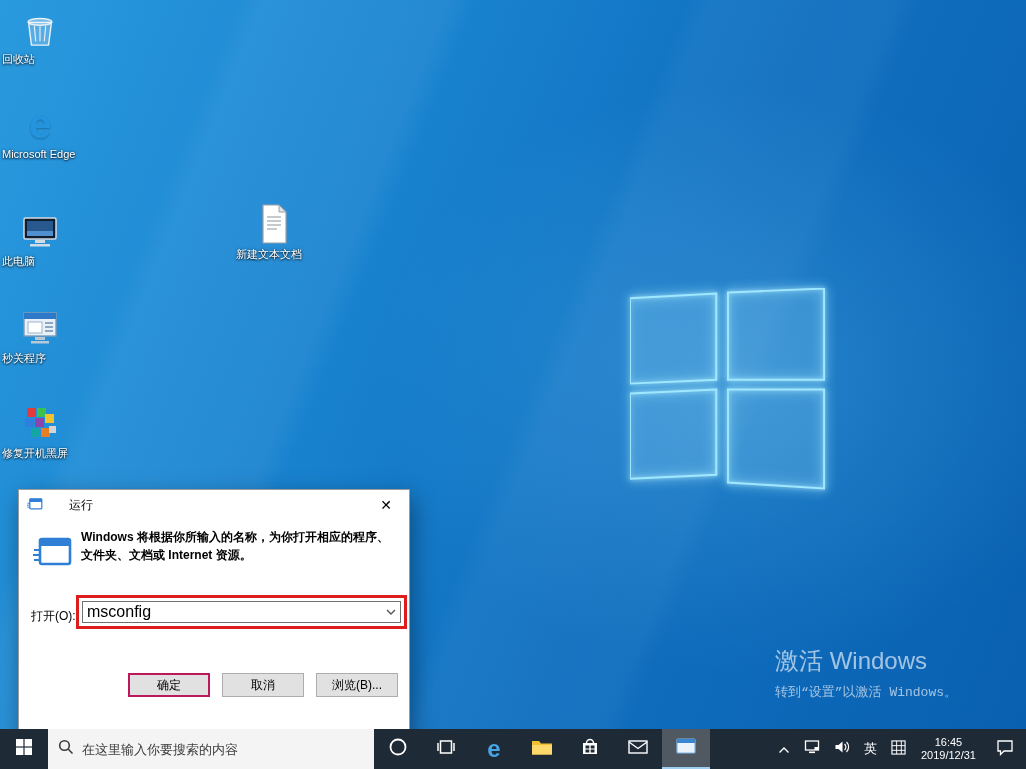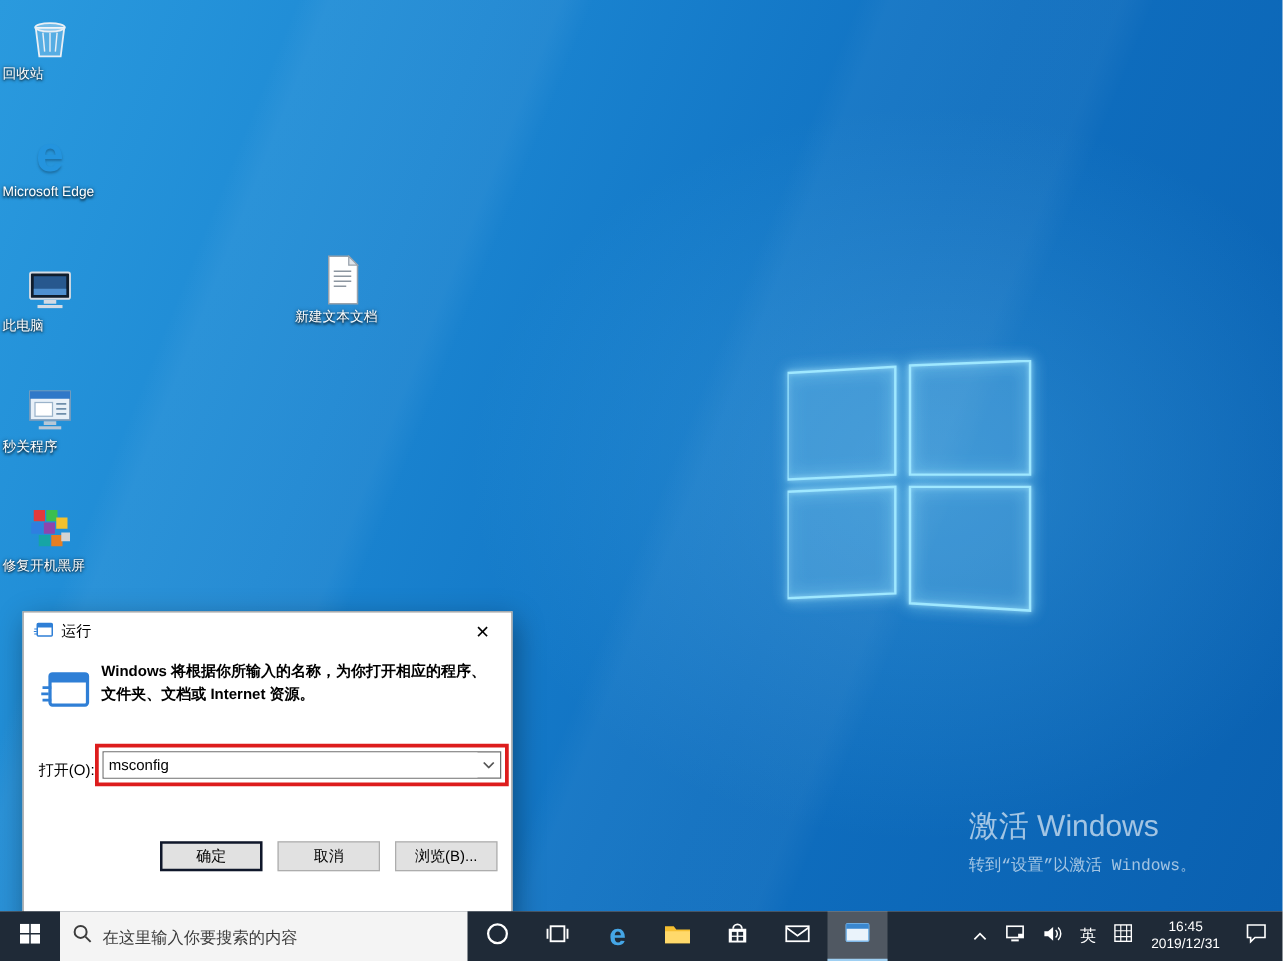--- a/index.html
+++ b/index.html
@@ -28,38 +28,38 @@
     text-shadow:0 1px 2px rgba(0,0,0,.25); }
 
   .activation { position:absolute; left:775px; top:645px; color:rgba(255,255,255,.62); }
   .activation .t1 { font-size:24px; font-weight:300; }
   .activation .t2 { font-size:13px; margin-top:6px;font-family:Liberation Mono, monospace; }
 
   
   .run-dialog { position:absolute; left:18px; top:489px; width:392px; height:255px;
     background:#ffffff; border:1px solid #9b9b9b; box-shadow:3px 8px 22px rgba(0,0,0,.38);
     font-size:12px; color:#000; }
-  .rd-titlebar { height:30px; display:flex; align-items:center; padding-left:8px; }
+  .rd-titlebar { height:30px; display:flex; align-items:center; padding-left:8px;gap:20px; }
   .rd-title { margin-left:6px; font-size:12px; }
   .rd-close { position:absolute; right:0; top:0; width:46px; height:30px; border:none;
     background:transparent; font-size:14px; line-height:30px; cursor:default; color:#000; }
   .rd-bigicon { position:absolute; left:14px; top:46px; }
   .rd-desc { position:absolute; left:62px; top:38px; width:312px; line-height:18px;font-weight:bold; }
   .rd-open-label { position:absolute; left:12px; top:118px; }
   .rd-redrect { position:absolute; left:57px; top:105px; width:331px; height:34px;
     border:3px solid #dd1c1c; }
   .rd-combo { position:absolute; left:3px; top:3px; width:319px; height:22px;
     border:1px solid #707070; background:#fff; display:flex; align-items:stretch; }
-  .rd-combo input { flex:1; border:none; outline:none; font-size:12px; padding:0 4px;
+  .rd-combo input { flex:1; border:none; outline:none; font-size:16px; padding:0 4px;
     font-family:"Liberation Sans","DejaVu Sans",sans-serif; }
   .rd-combo .dd { width:18px; display:flex; align-items:center; justify-content:center; }
   .rd-btn { position:absolute; top:183px; width:82px; height:24px; font-size:12px;
     background:#e1e1e1; border:1px solid #adadad; cursor:default;
     font-family:"Liberation Sans","DejaVu Sans",sans-serif; }
-  .rd-btn.default { border:2px solid #0f172a; }
+  .rd-btn.default { border:2px solid #be185d; }
   .btn-ok { left:109px; } .btn-cancel { left:203px; } .btn-browse { left:297px; }
 
   
   .taskbar { position:absolute; left:0; bottom:0; width:1026px; height:40px;
     background:#1f2a37; display:flex; align-items:stretch; color:#fff; }
   .tb-btn { width:48px; display:flex; align-items:center; justify-content:center;
     cursor:default; }
   .tb-search { width:326px; background:#f4f4f4; display:flex; align-items:center;
     padding:0 10px; gap:8px; }
   .tb-search input { flex:1; border:none; outline:none; background:transparent;

